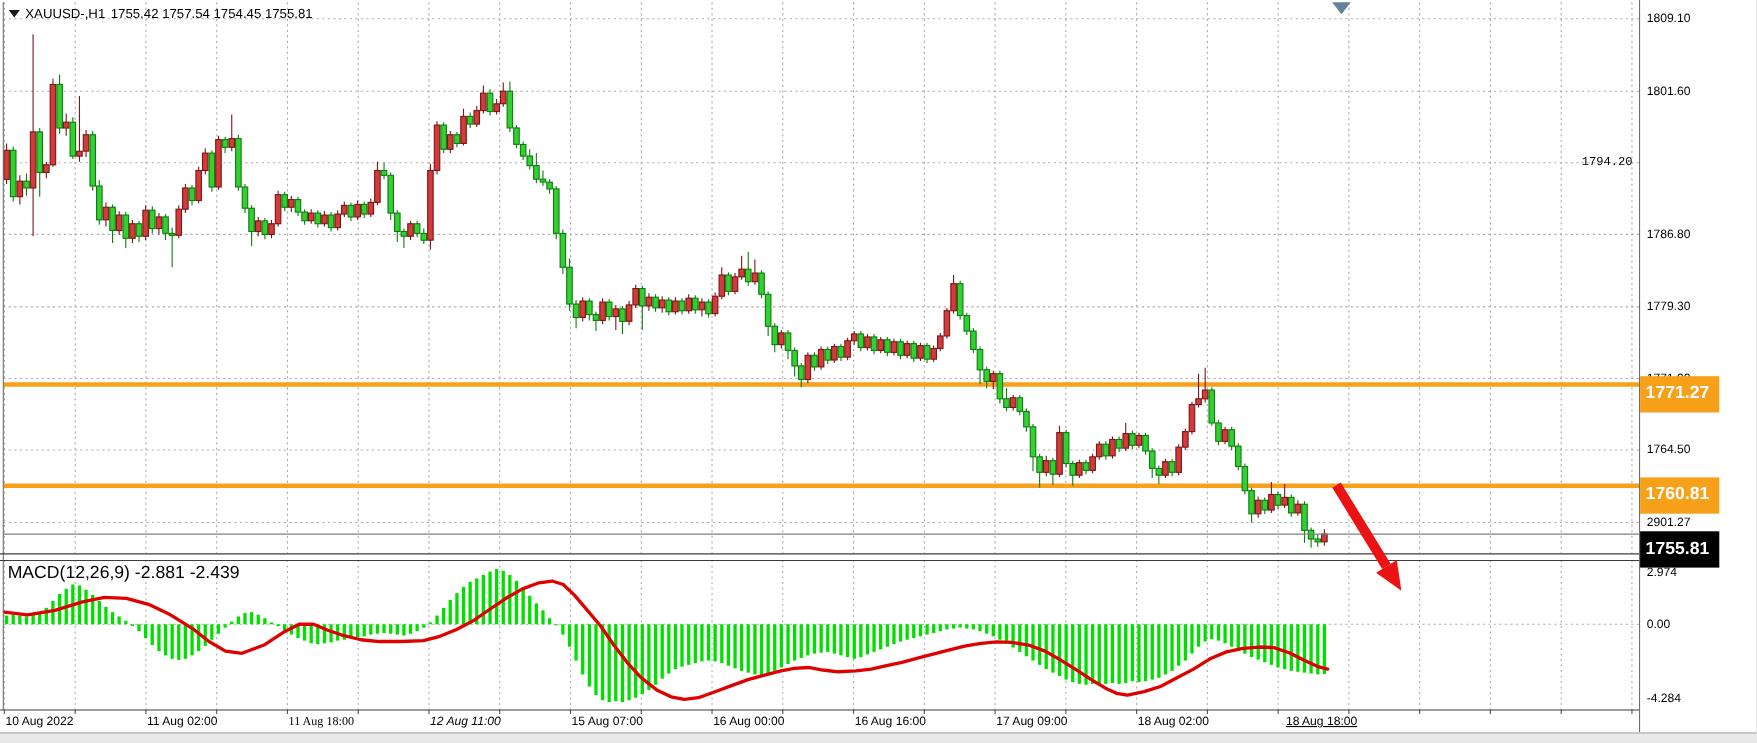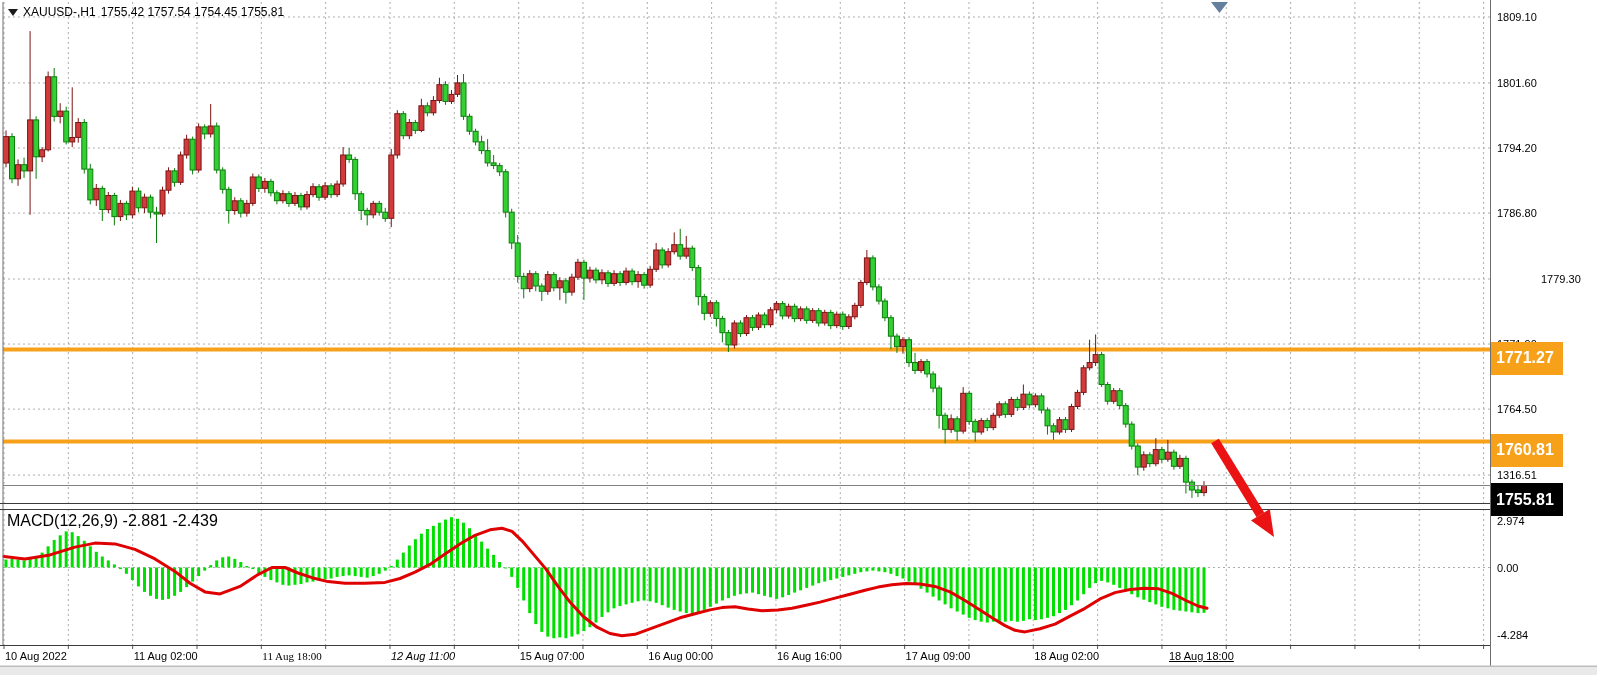--- a/index.html
+++ b/index.html
@@ -727,26 +727,26 @@
     <span class="tri-icon"></span>
     <span>XAUUSD-,H1</span>
     <span>1755.42 1757.54 1754.45 1755.81</span>
   </div>
 
   <div class="macd-title">MACD(12,26,9) -2.881 -2.439</div>
 
   <div id="axis-labels">
       <div class="lbl" style="left: 1497px; top: 11px;">1809.10</div>
       <div class="lbl" style="left: 1497px; top: 76.94px;">1801.60</div>
-      <div class="lbl" style="left: 1497px; top: 142.001px;">1794.20</div>
+      <div class="lbl" style="left: 1438px; top: 142.001px; font-family: Liberation Mono, monospace;">1794.20</div>
       <div class="lbl" style="left: 1497px; top: 207.062px;">1786.80</div>
-      <div class="lbl" style="left: 1497px; top: 273.002px; margin-left: 44px;">1779.30</div>
+      <div class="lbl" style="left: 1497px; top: 273.002px;">1779.30</div>
       <div class="lbl" style="left: 1497px; top: 338.062px;">1771.90</div>
       <div class="lbl" style="left: 1497px; top: 403.123px;">1764.50</div>
-      <div class="lbl" style="left: 1497px; top: 469.063px;">1316.51</div>
+      <div class="lbl" style="left: 1497px; top: 469.063px;">2901.27</div>
       <div class="lbl" style="left: 1497px; top: 514.778px;">2.974</div>
       <div class="lbl" style="left: 1497px; top: 561.5px; text-align: center;">0.00</div>
       <div class="lbl" style="left: 1497px; top: 628.802px;">-4.284</div>
       <div class="lbl" style="left: 5px; top: 650px;">10 Aug 2022</div>
       <div class="lbl" style="left: 133.66px; top: 650px;">11 Aug 02:00</div>
       <div class="lbl" style="left: 262.32px; top: 650px; font-family: Liberation Serif, serif;">11 Aug 18:00</div>
       <div class="lbl" style="left: 390.98px; top: 650px; font-style: italic;">12 Aug 11:00</div>
       <div class="lbl" style="left: 519.64px; top: 650px;">15 Aug 07:00</div>
       <div class="lbl" style="left: 648.3px; top: 650px;">16 Aug 00:00</div>
       <div class="lbl" style="left: 776.96px; top: 650px;">16 Aug 16:00</div>

